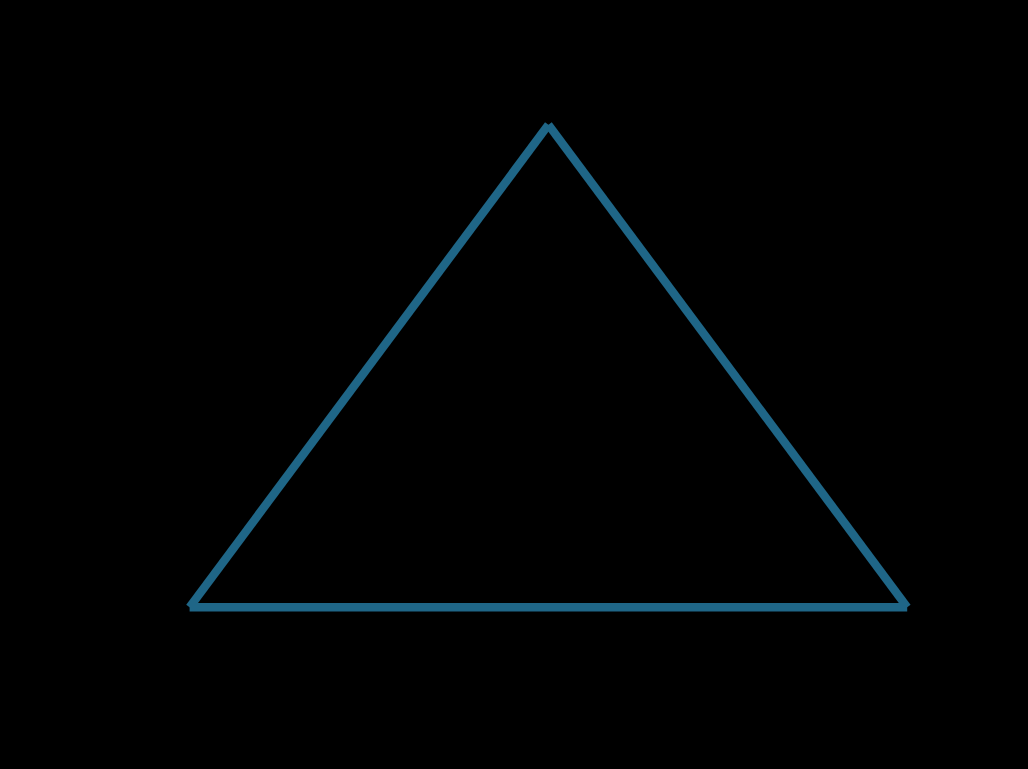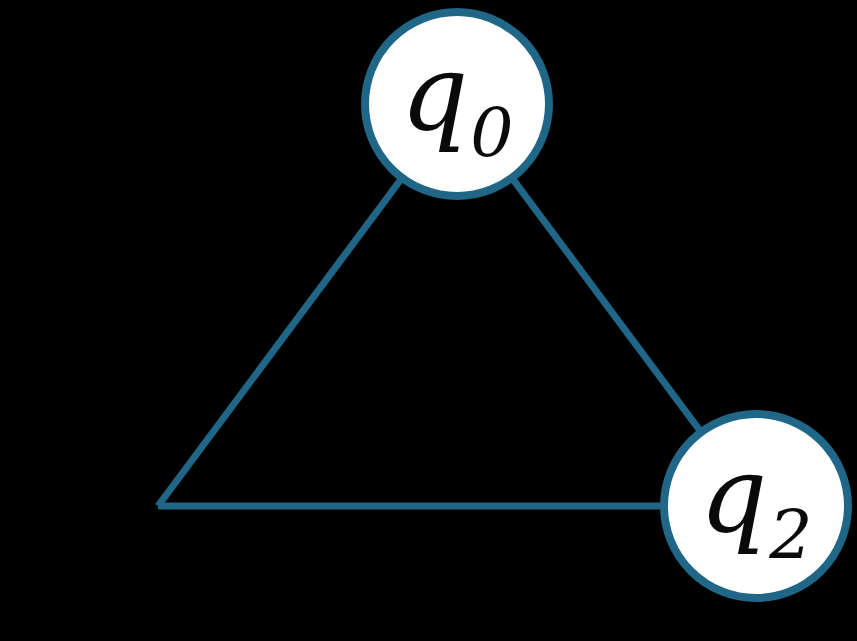--- a/index.html
+++ b/index.html
@@ -65,22 +65,16 @@
 <body>
 
 <div class="stage">
 
   <svg class="edges-layer" viewBox="0 0 857 641" xmlns="http://www.w3.org/2000/svg">
     <line x1="457" y1="104" x2="158" y2="506"></line>
     <line x1="457" y1="104" x2="756" y2="506"></line>
     <line x1="158" y1="506" x2="756" y2="506"></line>
   </svg>
 
-  <div class="state-node" style="left: 361px; top: 8px;">
-    <span class="state-label"><span class="base">q</span><span class="sub">0</span></span>
-  </div>
 
 
-  <div class="state-node" style="left: 660px; top: 410px;">
-    <span class="state-label"><span class="base">q</span><span class="sub">2</span></span>
-  </div>
 
 </div>
 
 </body></html>

